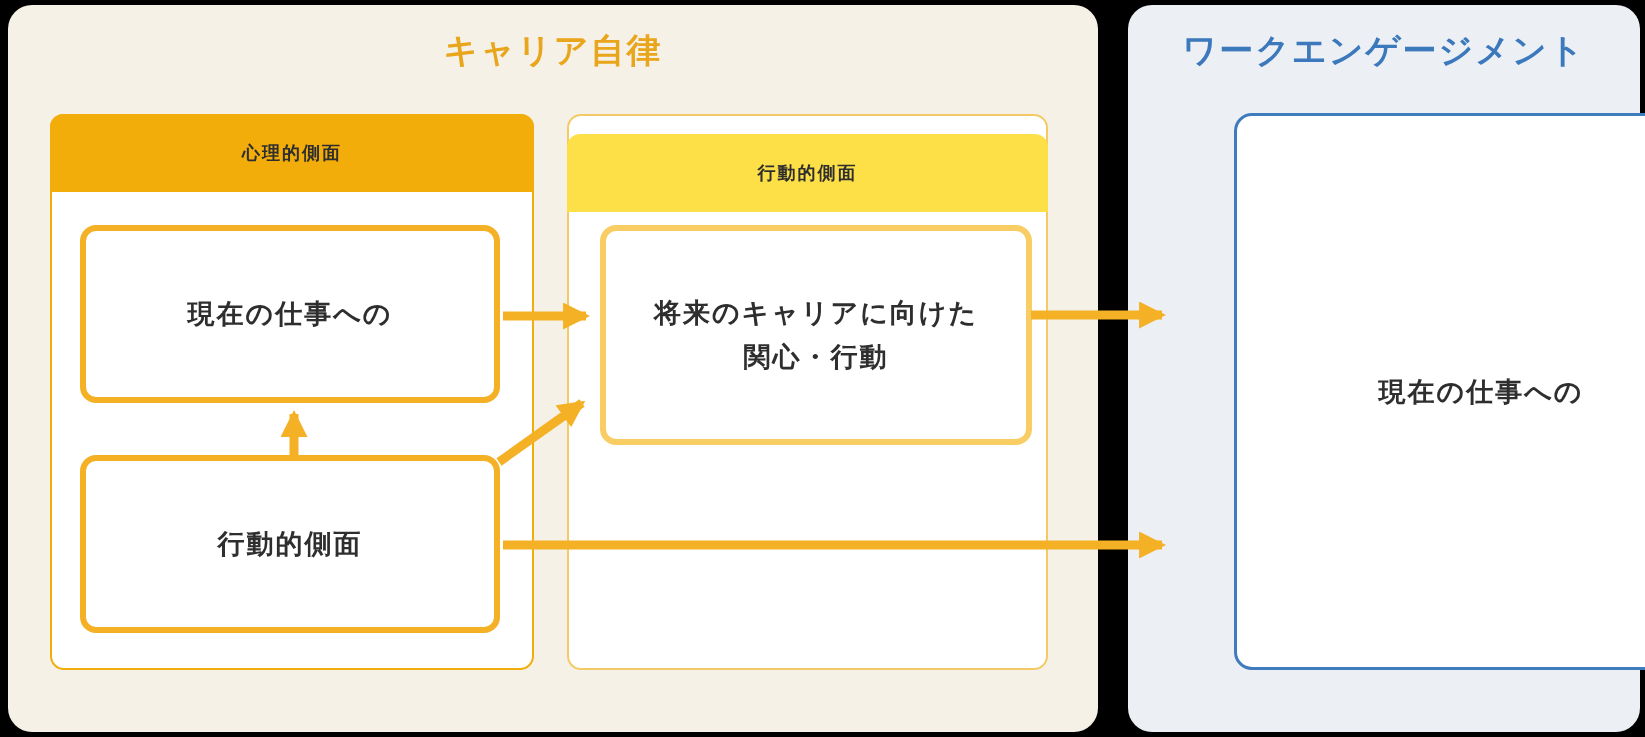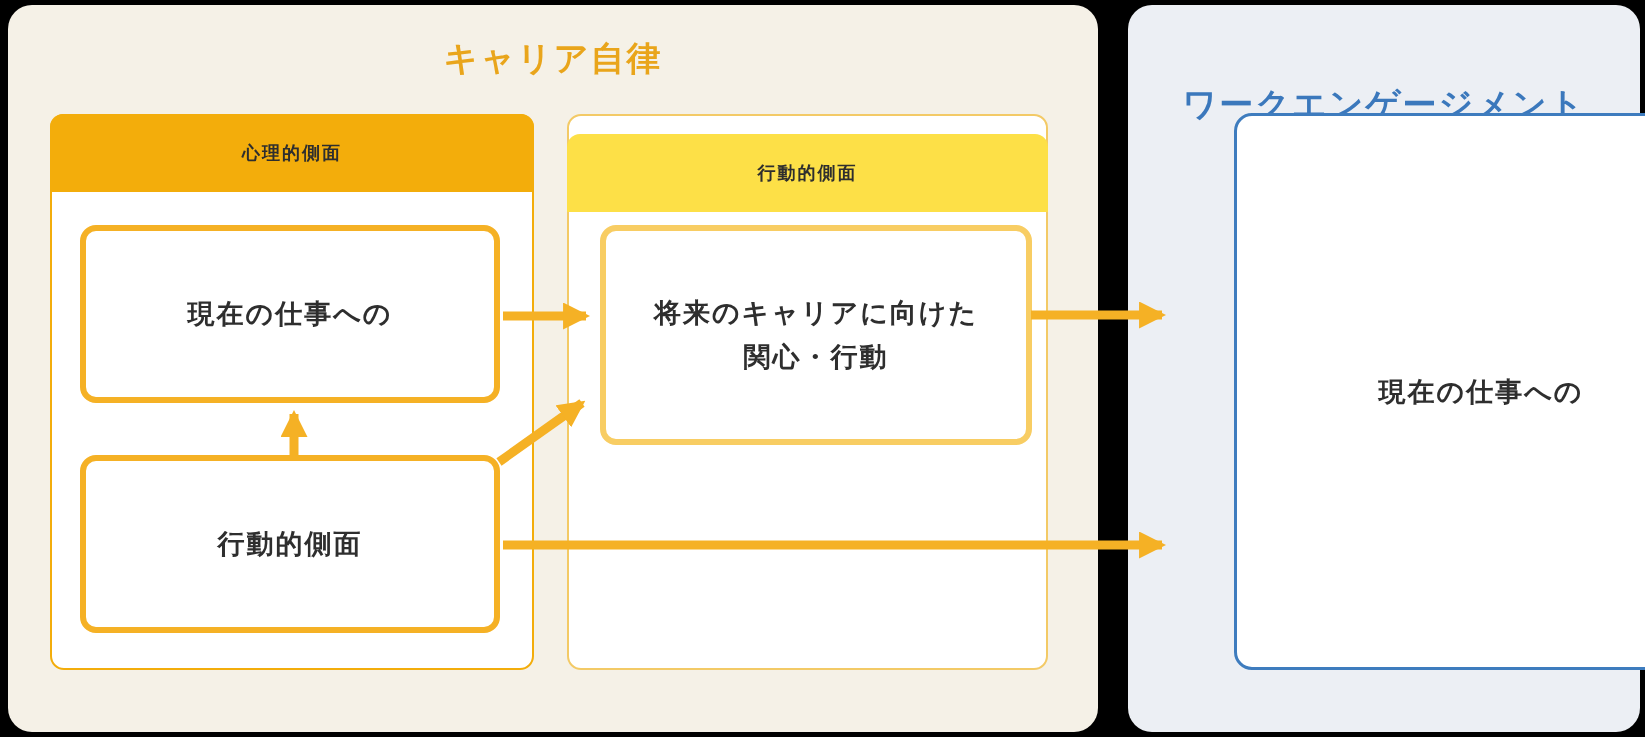--- a/index.html
+++ b/index.html
@@ -12,24 +12,24 @@
   }
   .abs { position:absolute; box-sizing:border-box; }
 
   
   .panel-career { left:8px; top:5px; width:1090px; height:727px;
     background:#F5F1E7; border-radius:24px; }
   .panel-work { left:1128px; top:5px; width:512px; height:727px;
     background:#ECEFF4; border-radius:24px; }
 
   
-  .panel-title { top:36px; font-size:34px; font-weight:700;
+  .panel-title { top:28px; font-size:34px; font-weight:700;
     text-align:center; letter-spacing:2px; }
   .title-career { left:8px; width:1090px; color:#E9A51B; }
-  .title-work { left:1128px; width:512px; color:#3B78BC;margin-top:46px; }
+  .title-work { left:1128px; width:512px; color:#3B78BC; }
 
   
   .section { background:#fff; border-radius:14px; }
   .section-psych { left:50px; top:114px; width:484px; height:556px;
     border:2px solid #F3AD0B; }
   .section-behav { left:567px; top:114px; width:481px; height:556px;
     border:2px solid #F3CA66; }
   .section-header { position:absolute; top:-2px; left:-2px; right:-2px;
     height:78px; border-radius:13px 13px 0 0;
     display:flex; align-items:center; justify-content:center;

